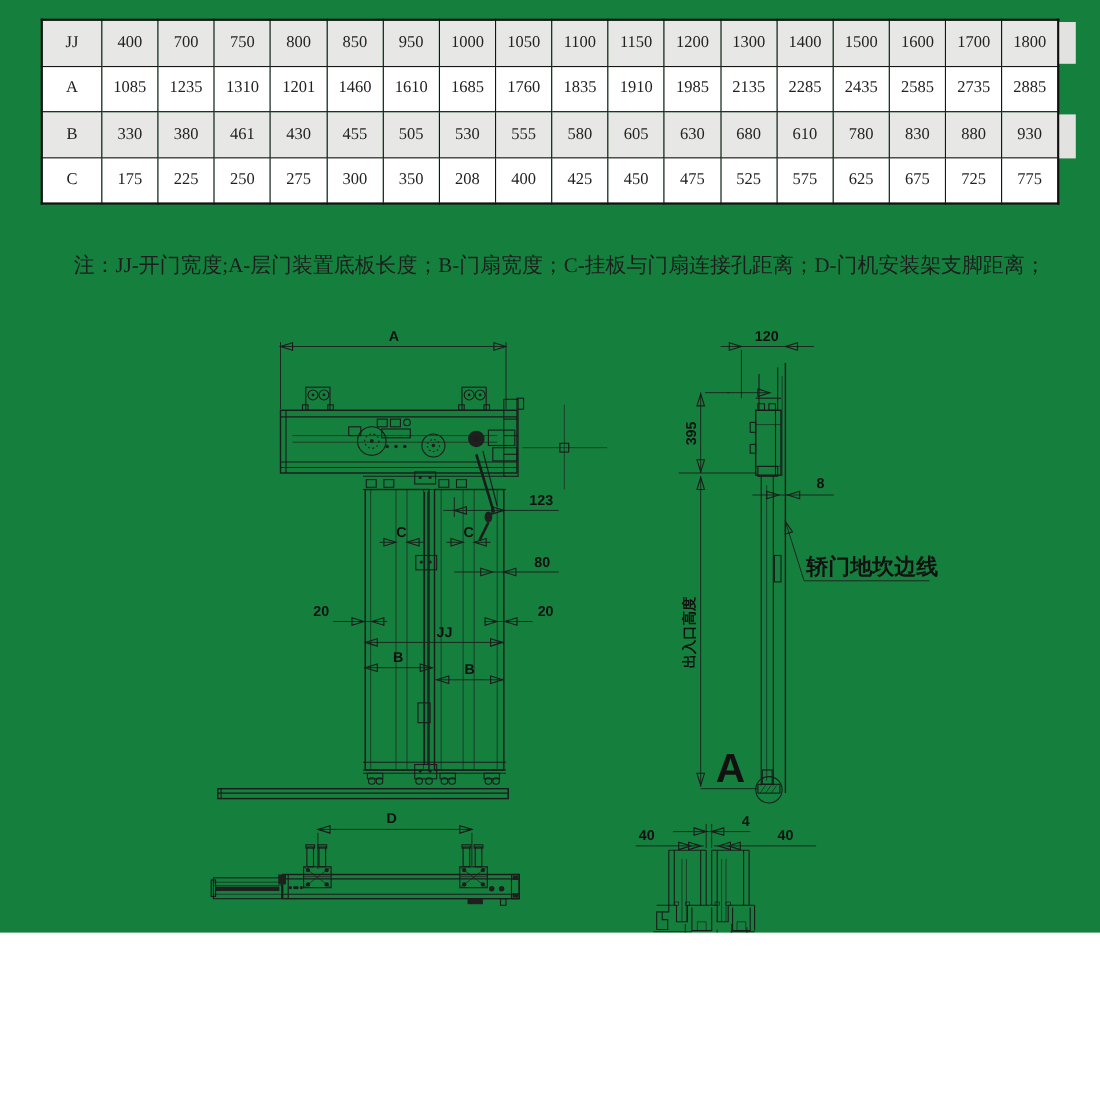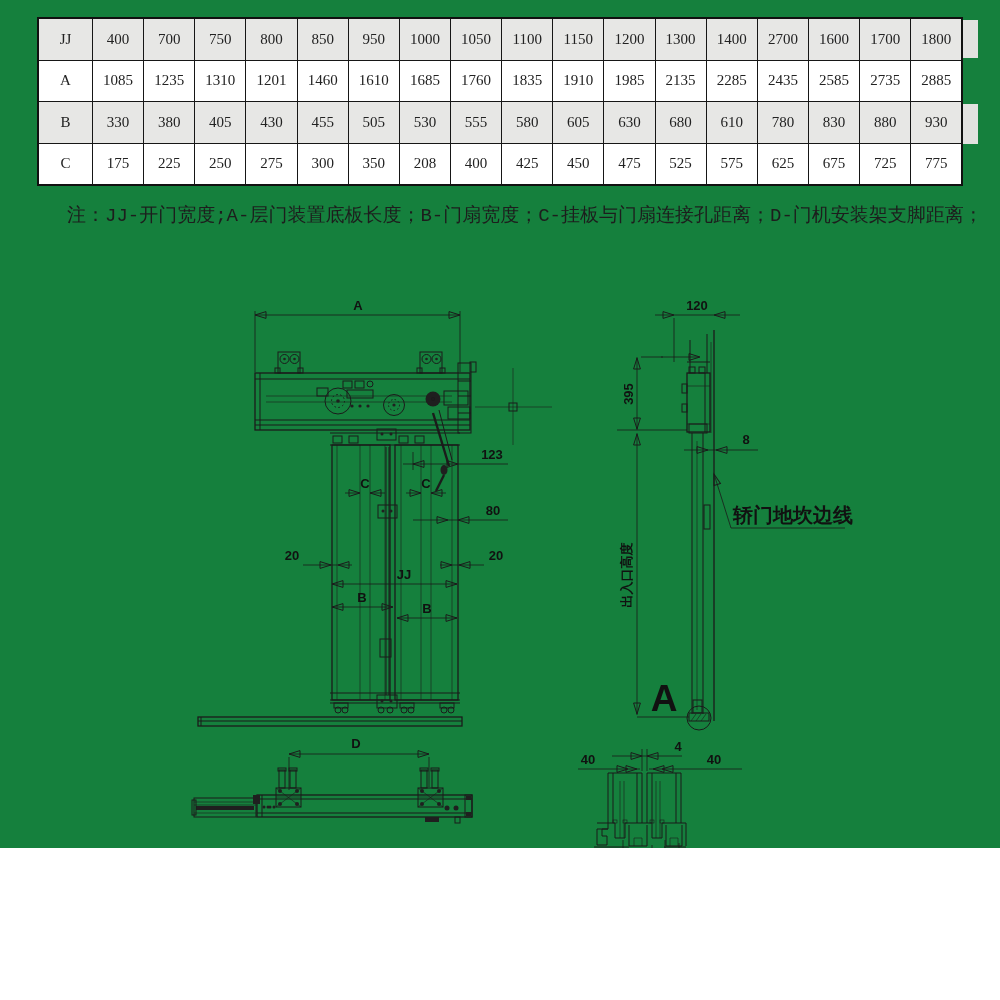--- a/index.html
+++ b/index.html
@@ -10,22 +10,22 @@
              table-layout:fixed;font-family:"Liberation Serif",serif;font-size:15px;color:#222;}
   table.spec th:first-child{width:53px;}
   table.spec th,table.spec td{border:1.6px solid #161616;height:40.5px;text-align:center;
              font-weight:normal;padding:0;background:#fff;}
   table.spec{border:2.5px solid #111;}
   table.spec tr.shaded th,table.spec tr.shaded td{background:#e7e7e5;}
   .side-tab{position:absolute;background:#e2e2e0;width:15px;}
   .tab1{left:963px;top:20px;height:38px;}
   .tab2{left:963px;top:104px;height:40px;}
   
-  .notes{position:absolute;left:33px;top:202px;width:935px;
-         font-family:Liberation Mono, monospace;color:#1d1d1d;}
+  .notes{position:absolute;left:33px;top:228px;width:935px;
+         font-family:Liberation Serif, serif;color:#1d1d1d;}
   .notes .cnline{font-size:19px;line-height:28px;padding-left:34px;letter-spacing:0px;white-space:nowrap;}
   .notes .enline{font-size:15px;line-height:25px;letter-spacing:0px;white-space:nowrap;}
   
   svg.draw{position:absolute;left:0;top:0;}
   svg.draw line,svg.draw path,svg.draw rect,svg.draw circle,svg.draw ellipse,svg.draw polyline{
       stroke:#1b1b1b;fill:none;stroke-width:1;}
   svg.draw .dl{stroke-width:0.8;}       
   svg.draw .thin{stroke-width:0.6;}
   svg.draw .med{stroke-width:1.3;}
   svg.draw .thk{stroke-width:2.4;}
@@ -51,21 +51,21 @@
           <td>800</td>
           <td>850</td>
           <td>950</td>
           <td>1000</td>
           <td>1050</td>
           <td>1100</td>
           <td>1150</td>
           <td>1200</td>
           <td>1300</td>
           <td>1400</td>
-          <td>2700</td>
+          <td>1500</td>
           <td>1600</td>
           <td>1700</td>
           <td>1800</td>
         </tr>
         <tr>
           <th>A</th>
           <td>1085</td>
           <td>1235</td>
           <td>1310</td>
           <td>1201</td>
@@ -80,21 +80,21 @@
           <td>2285</td>
           <td>2435</td>
           <td>2585</td>
           <td>2735</td>
           <td>2885</td>
         </tr>
         <tr class="shaded">
           <th>B</th>
           <td>330</td>
           <td>380</td>
-          <td>405</td>
+          <td>461</td>
           <td>430</td>
           <td>455</td>
           <td>505</td>
           <td>530</td>
           <td>555</td>
           <td>580</td>
           <td>605</td>
           <td>630</td>
           <td>680</td>
           <td>610</td>

